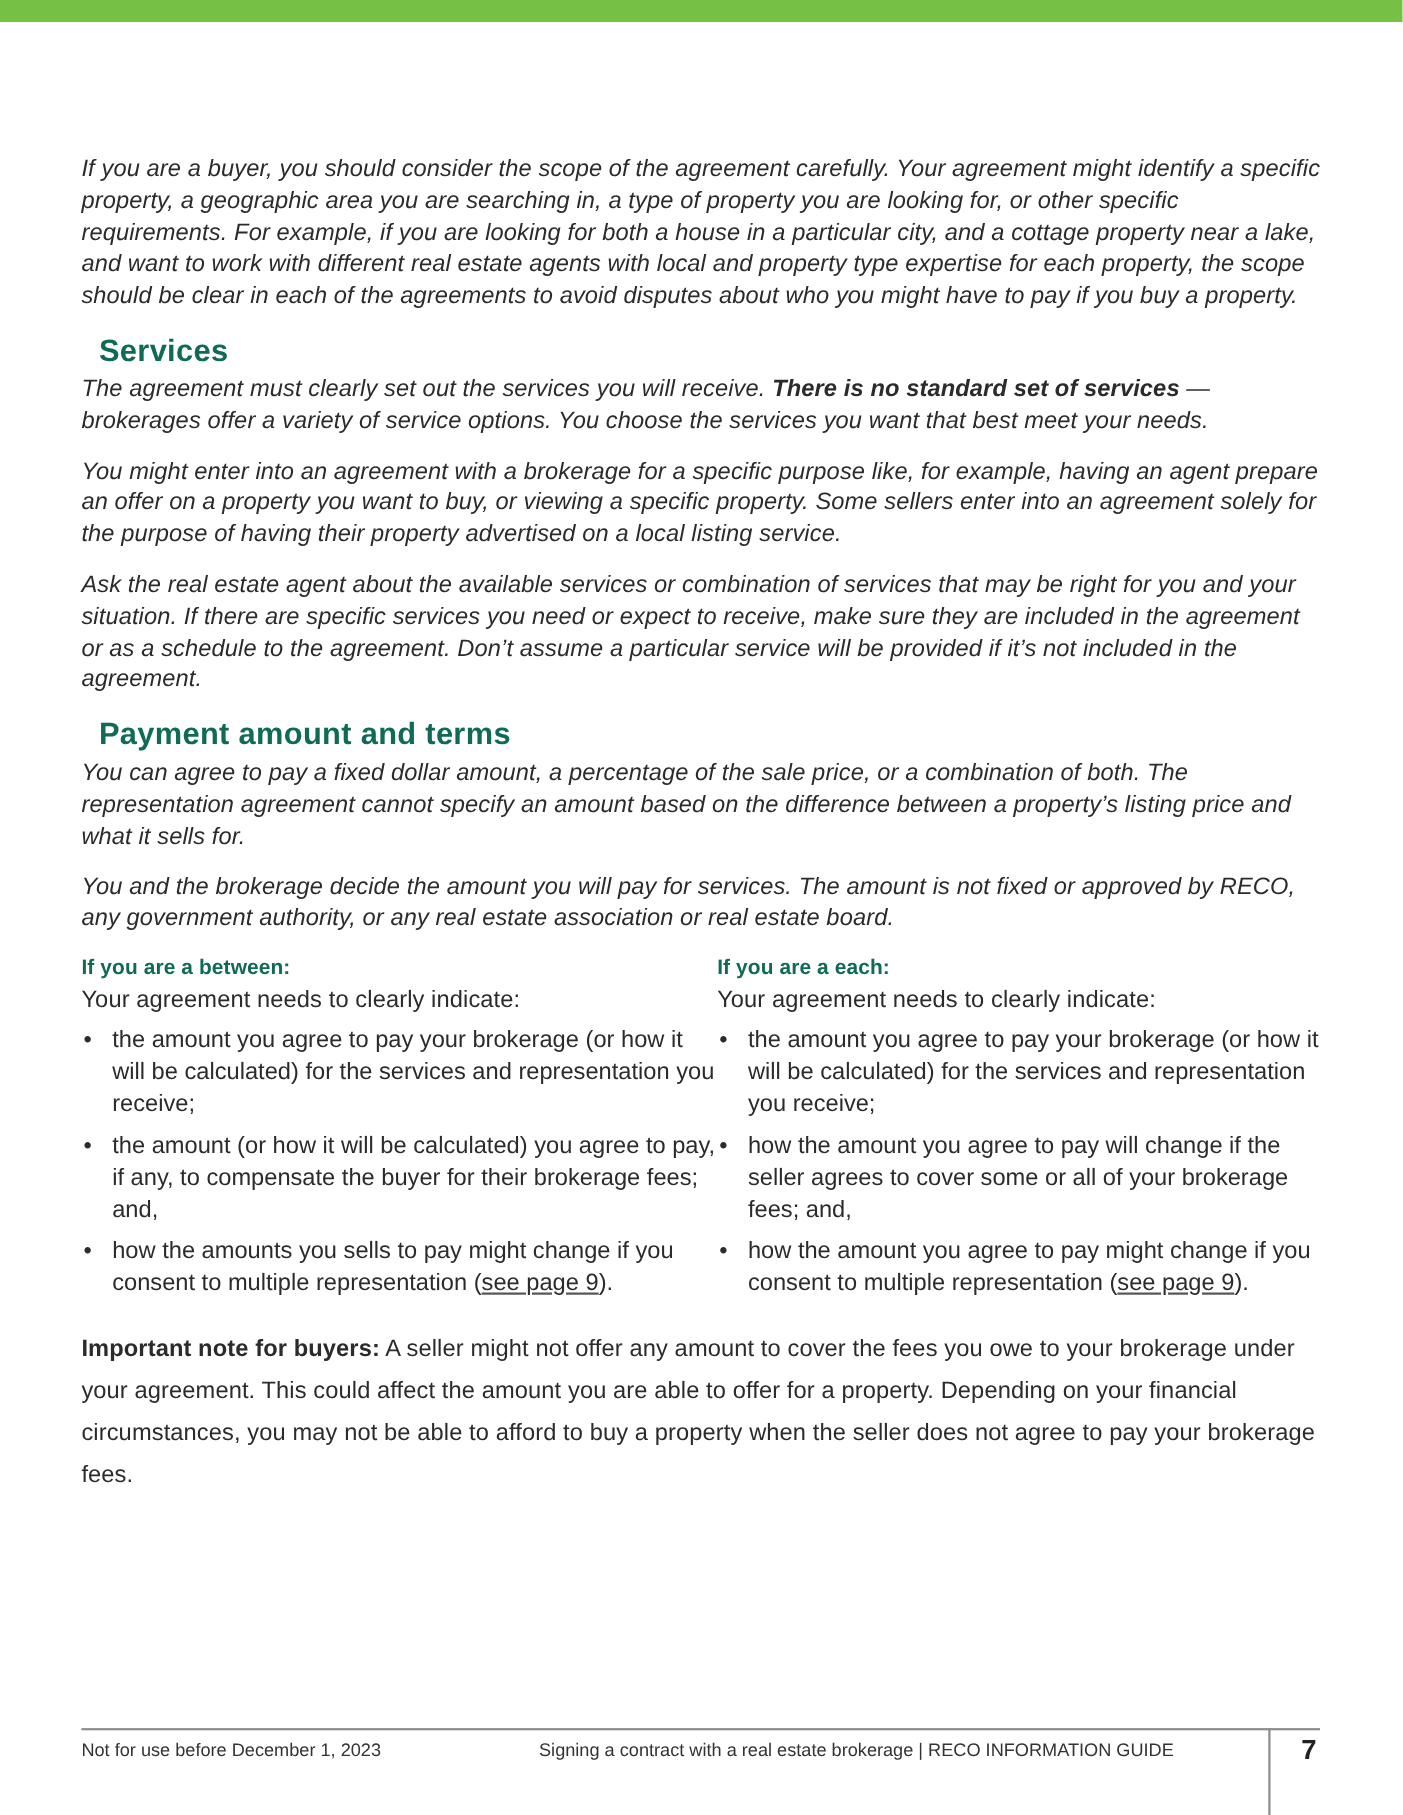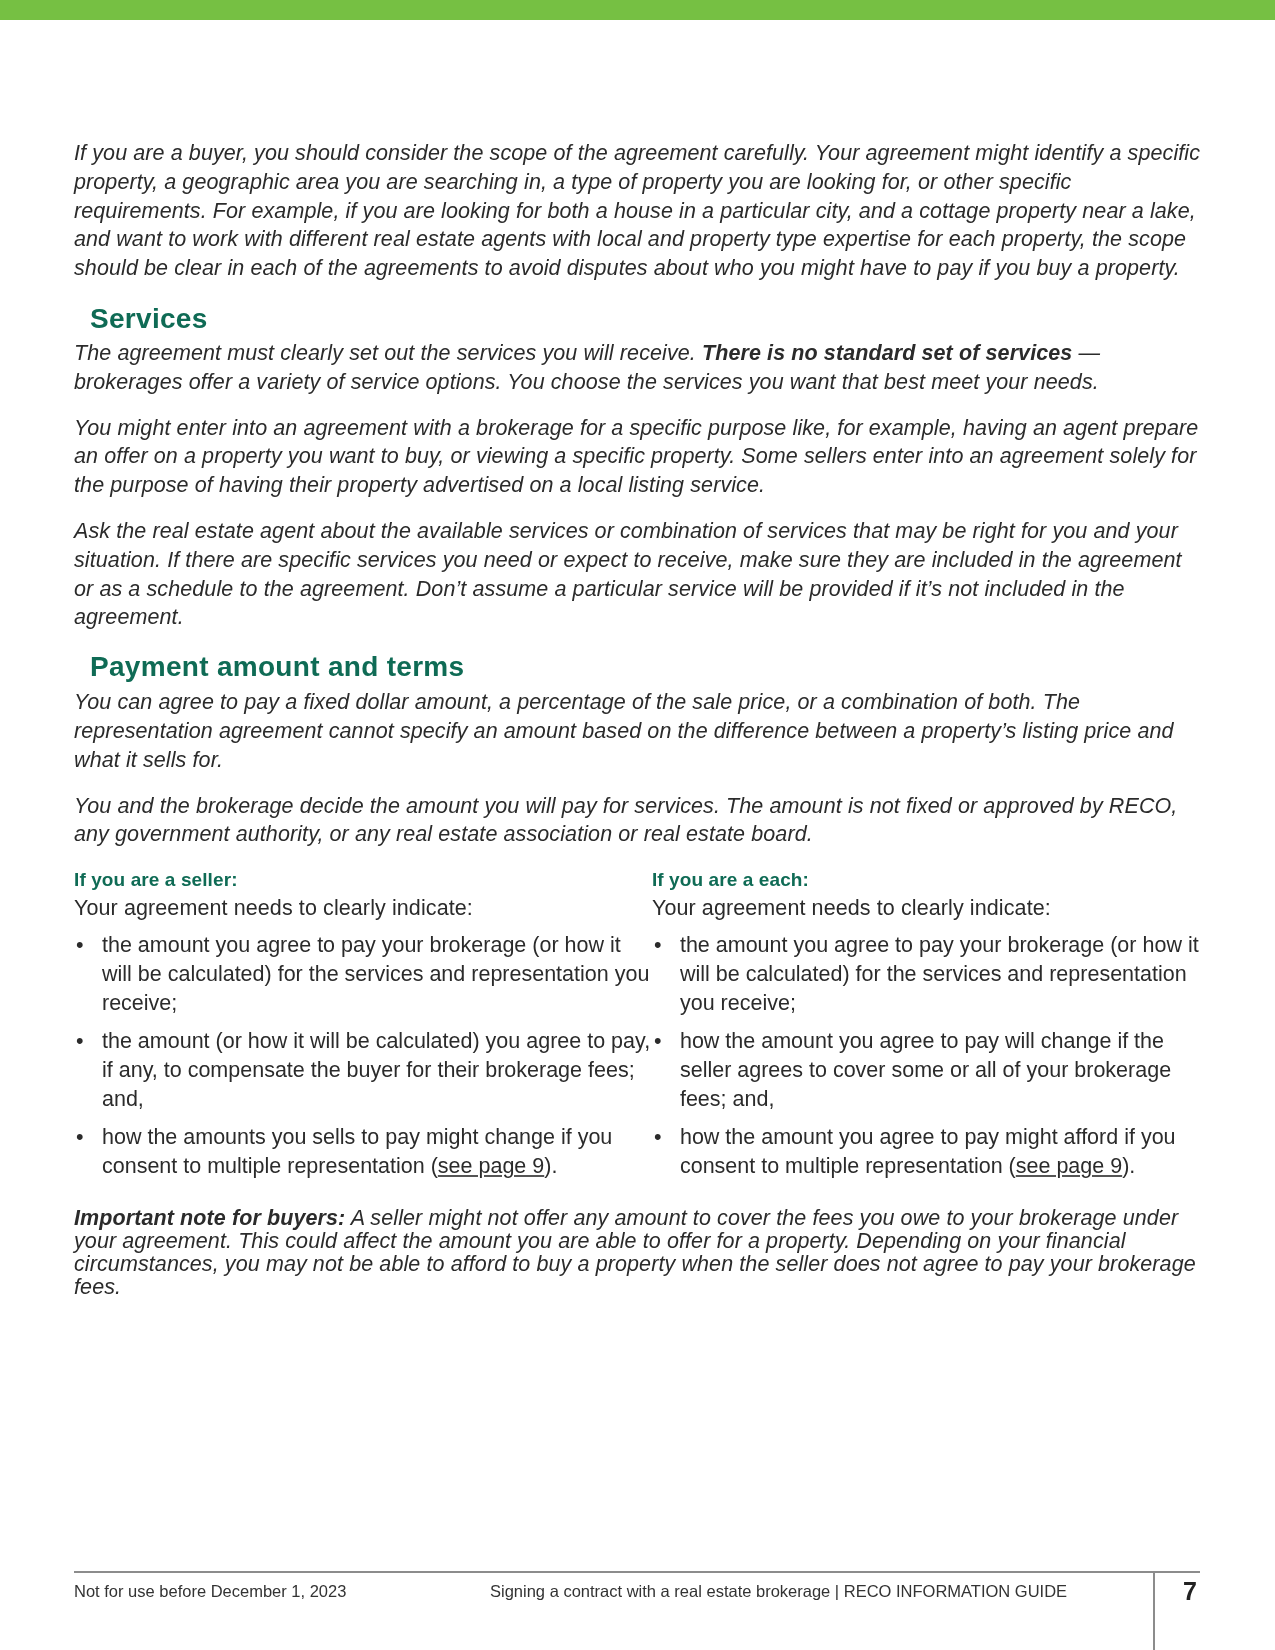--- a/index.html
+++ b/index.html
@@ -20,21 +20,21 @@
   .h-payment { margin-top: 17px; margin-bottom: 3px; }
   .cols { display: flex; margin-top: 19px; }
   .col { width: 581px; }
   .col.right { width: 555px; }
   .col-head { color: #0f6b55; font-weight: bold; font-size: 19px; line-height: 24px; letter-spacing: 0.1px; }
   .col-intro { margin-bottom: 8px; margin-top: 2px; }
   ul { list-style: none; margin: 0; padding: 0; }
   li { position: relative; padding-left: 28px; font-size: 21.5px; line-height: 29px; margin-bottom: 9px; }
   li .bullet { position: absolute; left: 2px; top: 0; }
   a.link { color: #2b2b2b; text-decoration: underline; text-decoration-color: #555; }
-  .note { margin-top: 17px; font-style: italic; font-size: 21.5px; line-height: 23px; }
+  .note { margin-top: 17px; font-size: 21.5px; line-height: 38px; }
   .note b { font-weight: bold; }
   .footer-line { position: absolute; left: 74px; top: 1571px; width: 1126px; height: 2px; background: #8c8c8c; }
   .footer-divider { position: absolute; left: 1153px; top: 1571px; width: 2px; height: 79px; background: #8c8c8c; }
   .footer-left { position: absolute; left: 74px; top: 1582px; font-size: 16.5px; color: #333; }
   .footer-center { position: absolute; left: 490px; top: 1582px; font-size: 16.5px; color: #333; }
   .footer-page { position: absolute; left: 1183px; top: 1577px; font-size: 25px; font-weight: bold; color: #222; }
 </style>
 </head>
 <body>
 
@@ -47,35 +47,35 @@
   <p class="para"><span>The agreement must clearly set out the services you will receive. </span><b>There is no standard set of services</b><span> — brokerages offer a variety of service options. You choose the services you want that best meet your needs.</span></p>
   <p class="para">You might enter into an agreement with a brokerage for a specific purpose like, for example, having an agent prepare an offer on a property you want to buy, or viewing a specific property. Some sellers enter into an agreement solely for the purpose of having their property advertised on a local listing service.</p>
   <p class="para">Ask the real estate agent about the available services or combination of services that may be right for you and your situation. If there are specific services you need or expect to receive, make sure they are included in the agreement or as a schedule to the agreement. Don’t assume a particular service will be provided if it’s not included in the agreement.</p>
 
   <h2 class="h-payment">Payment amount and terms</h2>
   <p class="para">You can agree to pay a fixed dollar amount, a percentage of the sale price, or a combination of both. The representation agreement cannot specify an amount based on the difference between a property’s listing price and what it sells for.</p>
   <p class="para">You and the brokerage decide the amount you will pay for services. The amount is not fixed or approved by RECO, any government authority, or any real estate association or real estate board.</p>
 
   <div class="cols">
     <div class="col">
-      <div class="col-head">If you are a seller:</div>
+      <div class="col-head">If you are a between:</div>
       <p class="col-intro">Your agreement needs to clearly indicate:</p>
       <ul>
         <li><span class="bullet">•</span><span>the amount you agree to pay your brokerage (or how it will be calculated) for the services and representation you receive;</span></li>
         <li><span class="bullet">•</span><span>the amount (or how it will be calculated) you agree to pay, if any, to compensate the buyer for their brokerage fees; and,</span></li>
         <li><span class="bullet">•</span><span>how the amounts you sells to pay might change if you consent to multiple representation (</span><a class="link" href="#">see page 9</a><span>).</span></li>
       </ul>
     </div>
     <div class="col right">
       <div class="col-head">If you are a each:</div>
       <p class="col-intro">Your agreement needs to clearly indicate:</p>
       <ul>
         <li><span class="bullet">•</span><span>the amount you agree to pay your brokerage (or how it will be calculated) for the services and representation you receive;</span></li>
         <li><span class="bullet">•</span><span>how the amount you agree to pay will change if the seller agrees to cover some or all of your brokerage fees; and,</span></li>
-        <li><span class="bullet">•</span><span>how the amount you agree to pay might afford if you consent to multiple representation (</span><a class="link" href="#">see page 9</a><span>).</span></li>
+        <li><span class="bullet">•</span><span>how the amount you agree to pay might change if you consent to multiple representation (</span><a class="link" href="#">see page 9</a><span>).</span></li>
       </ul>
     </div>
   </div>
 
   <p class="note"><b>Important note for buyers:</b><span> A seller might not offer any amount to cover the fees you owe to your brokerage under your agreement. This could affect the amount you are able to offer for a property. Depending on your financial circumstances, you may not be able to afford to buy a property when the seller does not agree to pay your brokerage fees.</span></p>
 </div>
 
 <div class="footer-line"></div>
 <div class="footer-divider"></div>
 <div class="footer-left">Not for use before December 1, 2023</div>

